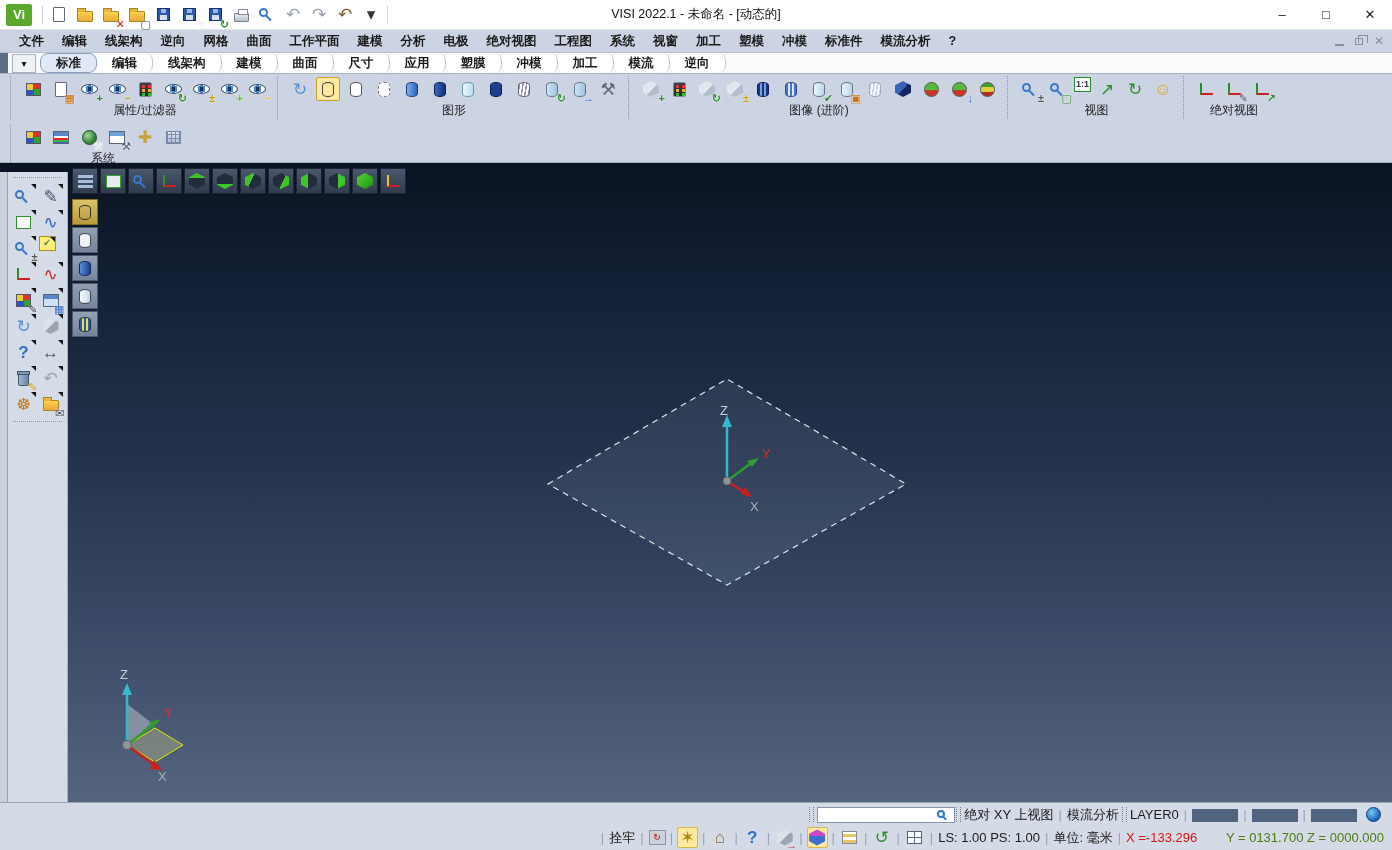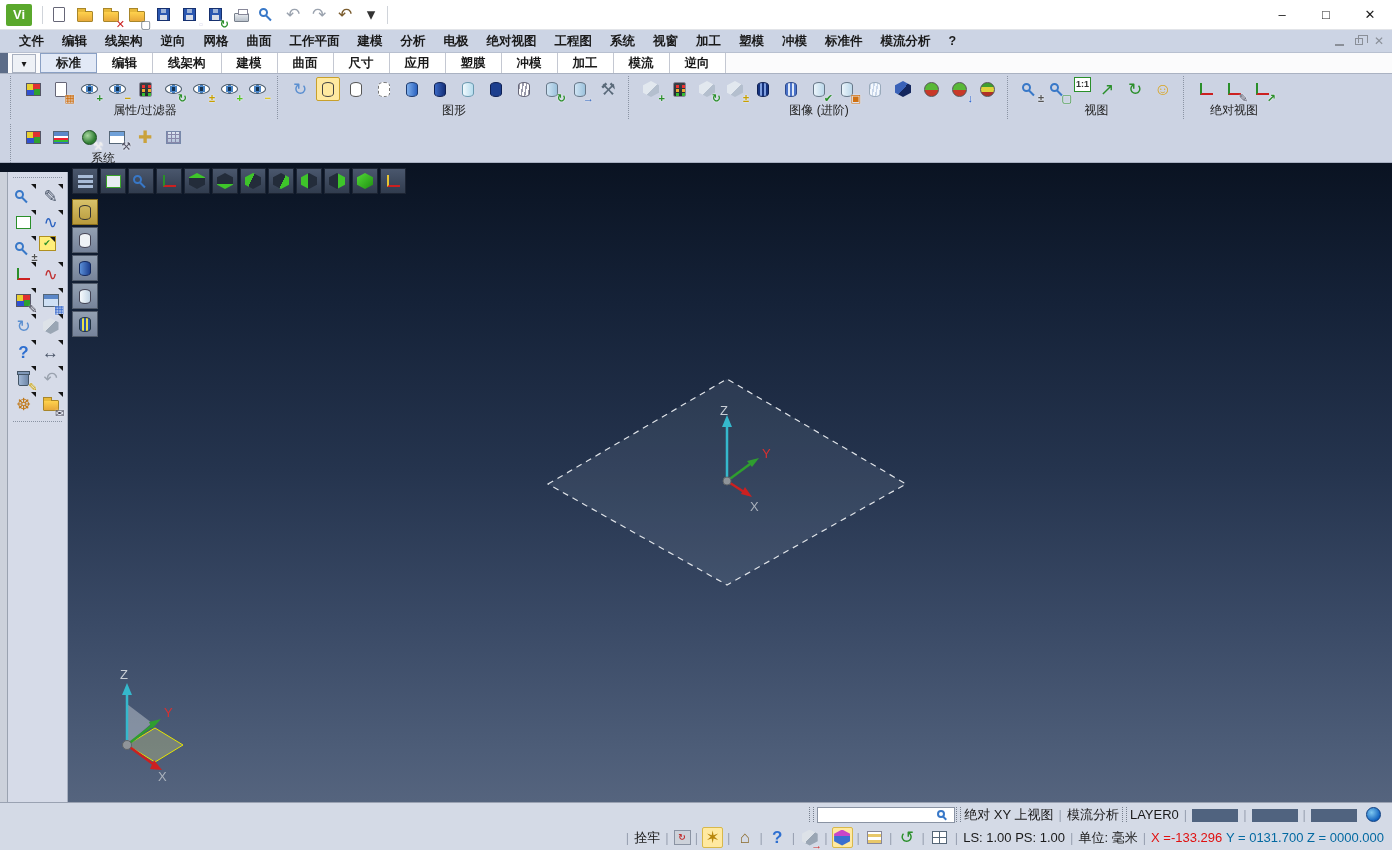--- a/index.html
+++ b/index.html
@@ -21,21 +21,21 @@
   .mdi { margin-left:auto; display:flex; align-items:center; gap:11px; padding-right:8px; }
   .mdi-min { width:9px; height:2px; background:#8a8f98; margin-top:7px; }
   .mdi-restore { position:relative; width:8px; height:7px; border:1px solid #8a8f98; }
   .mdi-restore::before { content:''; position:absolute; top:-4px; left:2px; width:8px; height:7px; border:1px solid #8a8f98; border-bottom:none; }
   .mdi-close { color:#8a8f98; font-size:12px; line-height:1; }
 
   
   .tabrow { height:21px; background:#fbfbfc; display:flex; align-items:stretch; border-bottom:1px solid #aab2c2; }
   .tab-edge { width:8px; background:#5c6c88; }
   .tab-dd { width:24px; display:flex; align-items:center; justify-content:center; border:1px solid #a8b0c0; background:#eef1f6; margin:1px 4px 0 4px; font-size:10px; }
-  .rtab { padding:0 15px; display:flex; align-items:center; font-weight:bold; font-size:12.5px; border-right:1px solid #c4c8d2; background:#fff; }
+  .rtab { padding:0 15px; display:flex; align-items:center; font-weight:bold; font-size:12.5px; border-right:1px solid #c4c8d2; background:#fff;border-radius:8px; }
   .rtab.active { background:#e2e9f6; border:1px solid #8aa0c4; }
 
   
   .toolwrap { background:#ccd3e3; border-bottom:1px solid #a8b0c2; }
   .toolrow { display:flex; align-items:flex-start; padding:2px 0 0 10px; }
   .toolrow.r1 { height:48px; }
   .toolrow.r2 { height:40px; }
   .grp { display:flex; flex-direction:column; align-items:center; padding:1px 8px 0 10px; border-left:1px dotted #8a93a3; }
   .grp-icons { display:flex; gap:4px; }
   .grp-label { font-size:12px; color:#222; margin-top:1px; }
@@ -111,21 +111,21 @@
   .vdots { width:5px; height:15px; border-left:1px dotted #78808e; border-right:1px dotted #78808e; margin:0 3px; }
   .sb-search { width:138px; height:16px; border:1px solid #8a93a3; background:#fff; font-size:11px; padding:0 3px; }
   .sb-mag { width:8px; height:8px; border:2px solid #3878c8; border-radius:50%; position:relative; margin:0 8px 2px -18px; }
   .sb-mag::after { content:''; position:absolute; width:5px; height:2px; background:#3878c8; transform:rotate(45deg); right:-4px; bottom:-3px; }
   .blk { display:inline-block; width:46px; height:13px; background:#50637f; vertical-align:middle; }
   .sb-icons { display:inline-flex; align-items:center; }
   .sb-icons .icon { width:21px; height:21px; }
   .sb-icons .sep { margin:0 4px; }
   .coords { white-space:nowrap; }
   .coords .cx { color:#e01010; }
-  .coords .cyz { color:#0369a1; }
+  .coords .cyz { color:#4d7c0f;margin-left:25px; }
 </style>
 </head>
 <body>
 
 <div class="titlebar">
   <div class="app-logo">Vi</div>
   <div class="tsep"></div>
   <div class="qat">
       <span class="icon">
         <b class="shp page"></b>
@@ -165,20 +165,21 @@
         <i class="big" style="color: rgb(154, 162, 174);">↷</i>
       </span>
       <span class="icon">
         <i class="big" style="color: rgb(122, 92, 46);">↶</i>
       </span>
       <span class="icon">
         <i class="big" style="color: rgb(51, 51, 51);">▾</i>
       </span>
     </div>
   <div class="tsep"></div>
+  <div class="title-text">VISI 2022.1  - 未命名 - [动态的]</div>
   <div class="wcontrols wcontrols-group wcontrols-right wcontrols">
     <div class="wc">–</div>
     <div class="wc">□</div>
     <div class="wc">✕</div>
   </div>
 </div>
 
 <div class="menubar">
   <div style="display:flex">
       <span class="menu-item">文件</span>

